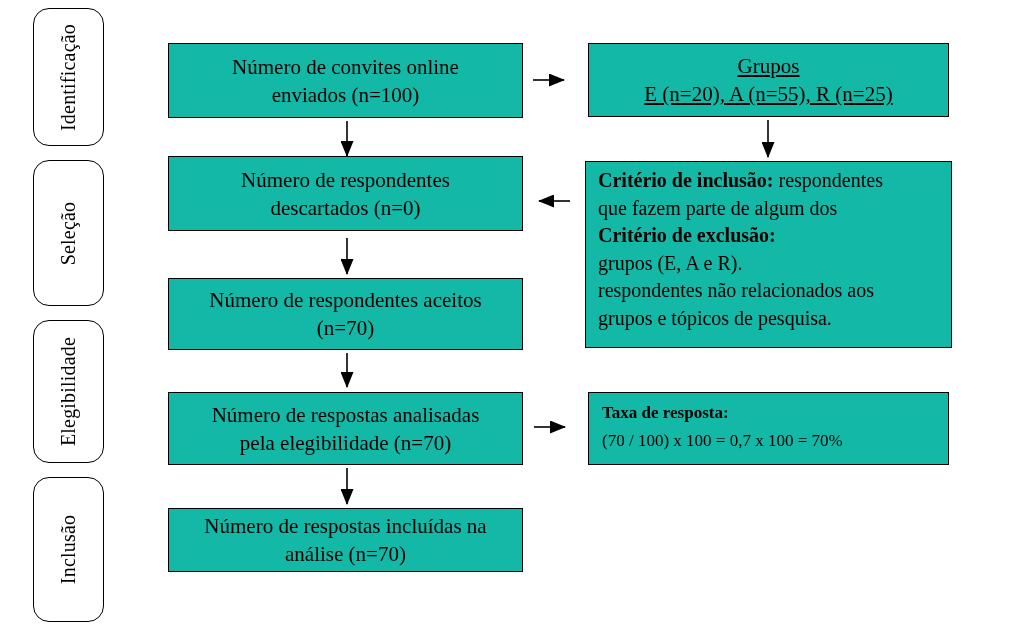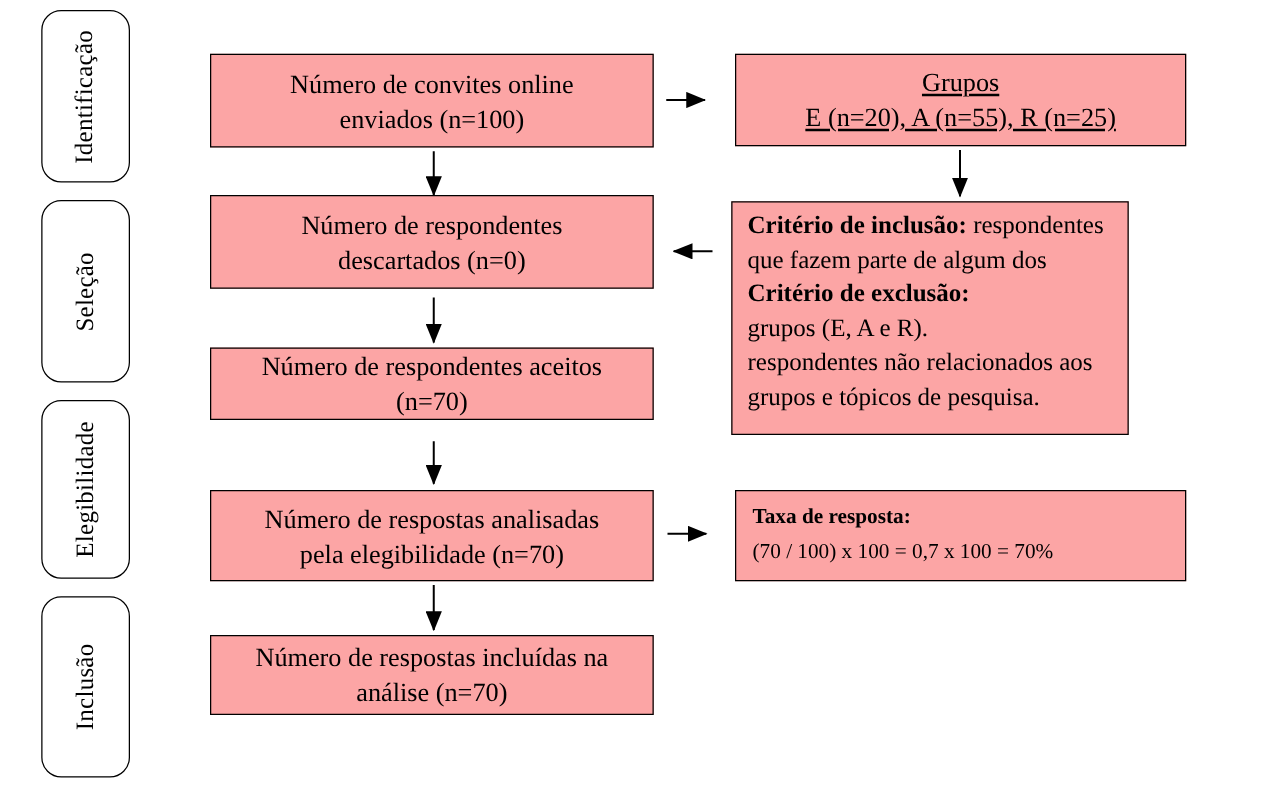--- a/index.html
+++ b/index.html
@@ -33,45 +33,45 @@
   }
   #stage-identificacao { top: 8px;   height: 138px; }
   #stage-selecao       { top: 160px; height: 146px; }
   #stage-elegibilidade { top: 320px; height: 143px; }
   #stage-inclusao      { top: 477px; height: 145px; }
 
   
   .box {
     position: absolute;
     border: 1.6px solid #000000;
-    background: #fca5a5;
+    background: #14b8a6;
     font-size: 21px;
     line-height: 28px;
   }
   .box.center {
     display: flex;
     flex-direction: column;
     align-items: center;
     justify-content: center;
     text-align: center;
   }
   .line { display: block; }
 
   
   .flowbox { left: 168px; width: 355px; }
   #flow-invites   { top: 43px;  height: 75px; }
   #flow-discarded { top: 156px; height: 75px; }
-  #flow-accepted  { top: 278px; height: 58px; }
+  #flow-accepted  { top: 278px; height: 72px; }
   #flow-analyzed  { top: 392px; height: 73px; }
   #flow-included  { top: 508px; height: 64px; }
 
   
   #side-groups   { left: 588px; top: 43px;  width: 361px; height: 74px; text-decoration: underline; }
   #side-criteria {
-    left: 585px; top: 161px; width: 318px; height: 187px;
+    left: 585px; top: 161px; width: 367px; height: 187px;
     font-size: 20px; line-height: 27.5px;
     padding: 5px 8px 5px 12px;
     text-align: left;
   }
   #side-rate {
     left: 588px; top: 392px; width: 361px; height: 73px;
     font-size: 17px; line-height: 28px;
     padding: 6px 8px 6px 13px;
     text-align: left;
   }

